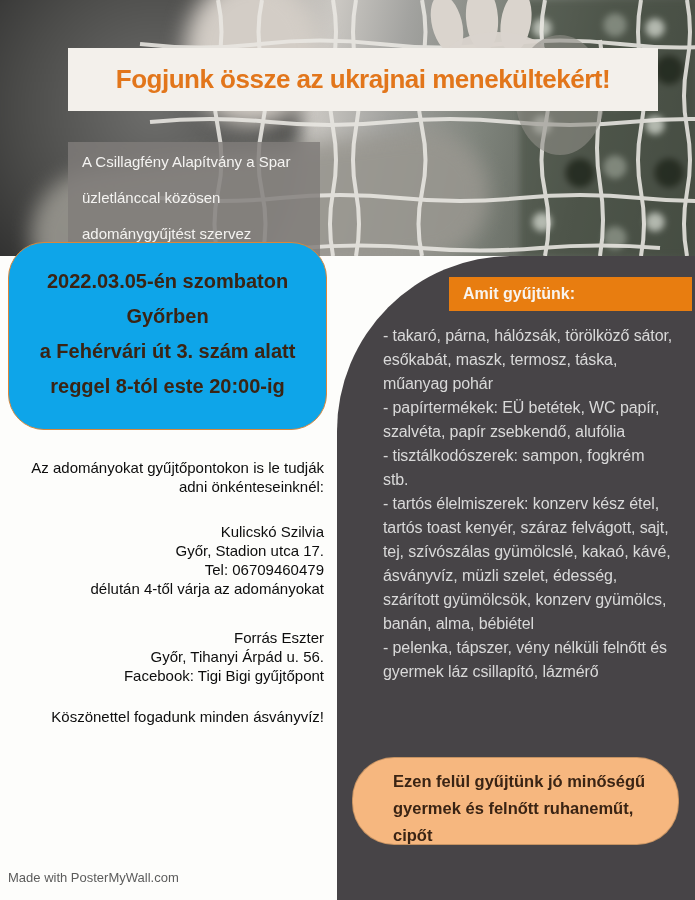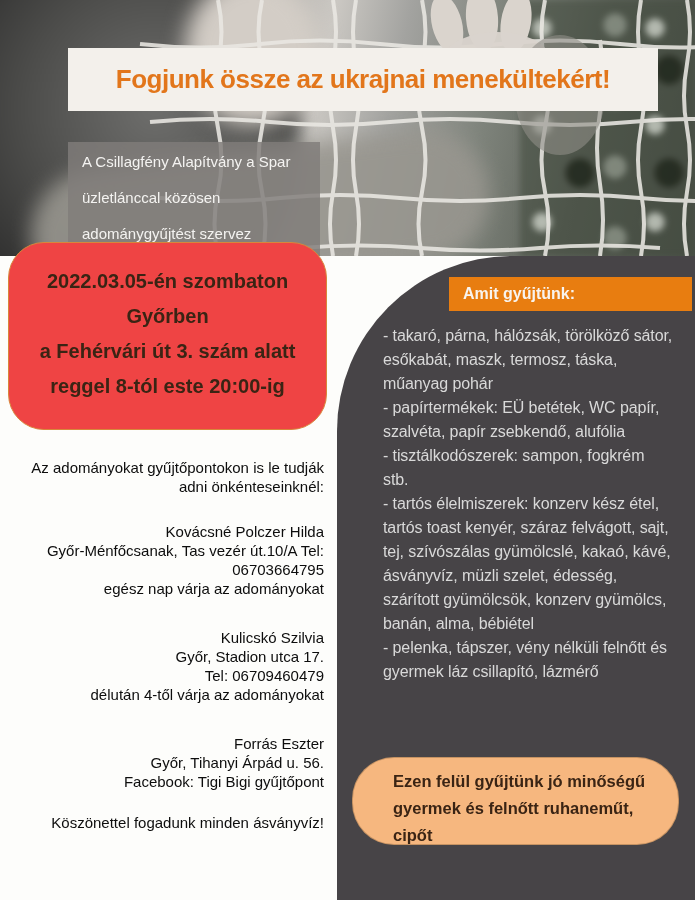--- a/index.html
+++ b/index.html
@@ -39,21 +39,21 @@
   
   .caption {
     position:absolute; left:68px; top:142px; width:252px; box-sizing:border-box;
     background:rgba(128,125,122,0.82); color:#F4F3F1;
     font-size:15px; line-height:36px; padding:2px 10px 4px 14px;
     white-space:pre-line; z-index:2;
   }
   
   .date-box {
     position:absolute; left:8px; top:242px; width:319px; height:188px; box-sizing:border-box;
-    background:#ef4444; border:1px solid #D8873B; border-radius:36px;
+    background:#0ea5e9; border:1px solid #D8873B; border-radius:36px;
     text-align:center; font-size:20px; font-weight:bold; color:#3A2414;
     line-height:35px; padding-top:21px; white-space:pre-line; z-index:4;
   }
   
   .left-col {
     position:absolute; left:2px; top:458px; width:322px; text-align:right;
     color:#0d0d0d; font-weight:normal; font-size:15px; line-height:19px; z-index:2;
   }
   .donation-heading { margin:0 0 26px 0; }
   .contact { margin:0 0 30px 0; white-space:pre-line; }
@@ -135,24 +135,20 @@
 üzletlánccal közösen
 adománygyűjtést szervez</div>
 
   <div class="date-box">2022.03.05-én szombaton
 Győrben
 a Fehérvári út 3. szám alatt
 reggel 8-tól este 20:00-ig</div>
 
   <div class="left-col">
     <p class="donation-heading">Az adományokat gyűjtőpontokon is le tudják adni önkénteseinknél:</p>
-    <p class="contact">Kovácsné Polczer Hilda
-Győr-Ménfőcsanak, Tas vezér út.10/A Tel:
-06703664795
-egész nap várja az adományokat</p>
     <p class="contact">Kulicskó Szilvia
 Győr, Stadion utca 17.
 Tel: 06709460479
 délután 4-től várja az adományokat</p>
     <p class="contact last">Forrás Eszter
 Győr, Tihanyi Árpád u. 56.
 Facebook: Tigi Bigi gyűjtőpont</p>
     <p class="thanks">Köszönettel fogadunk minden ásványvíz!</p>
   </div>
 
@@ -161,14 +157,15 @@
   <div class="collect-list">- takaró, párna, hálózsák, törölköző sátor, esőkabát, maszk, termosz, táska, műanyag pohár
 - papírtermékek: EÜ betétek, WC papír, szalvéta, papír zsebkendő, alufólia
 - tisztálkodószerek: sampon, fogkrém stb.
 - tartós élelmiszerek: konzerv kész étel, tartós toast kenyér, száraz felvágott, sajt, tej, szívószálas gyümölcslé, kakaó, kávé, ásványvíz, müzli szelet, édesség, szárított gyümölcsök, konzerv gyümölcs, banán, alma, bébiétel
 - pelenka, tápszer, vény nélküli felnőtt és gyermek láz csillapító, lázmérő</div>
 
   <div class="clothing-box">Ezen felül gyűjtünk jó minőségű
 gyermek és felnőtt ruhaneműt,
 cipőt</div>
 
+  <div class="watermark">Made with PosterMyWall.com</div>
 
 </div>
 
 </body></html>

